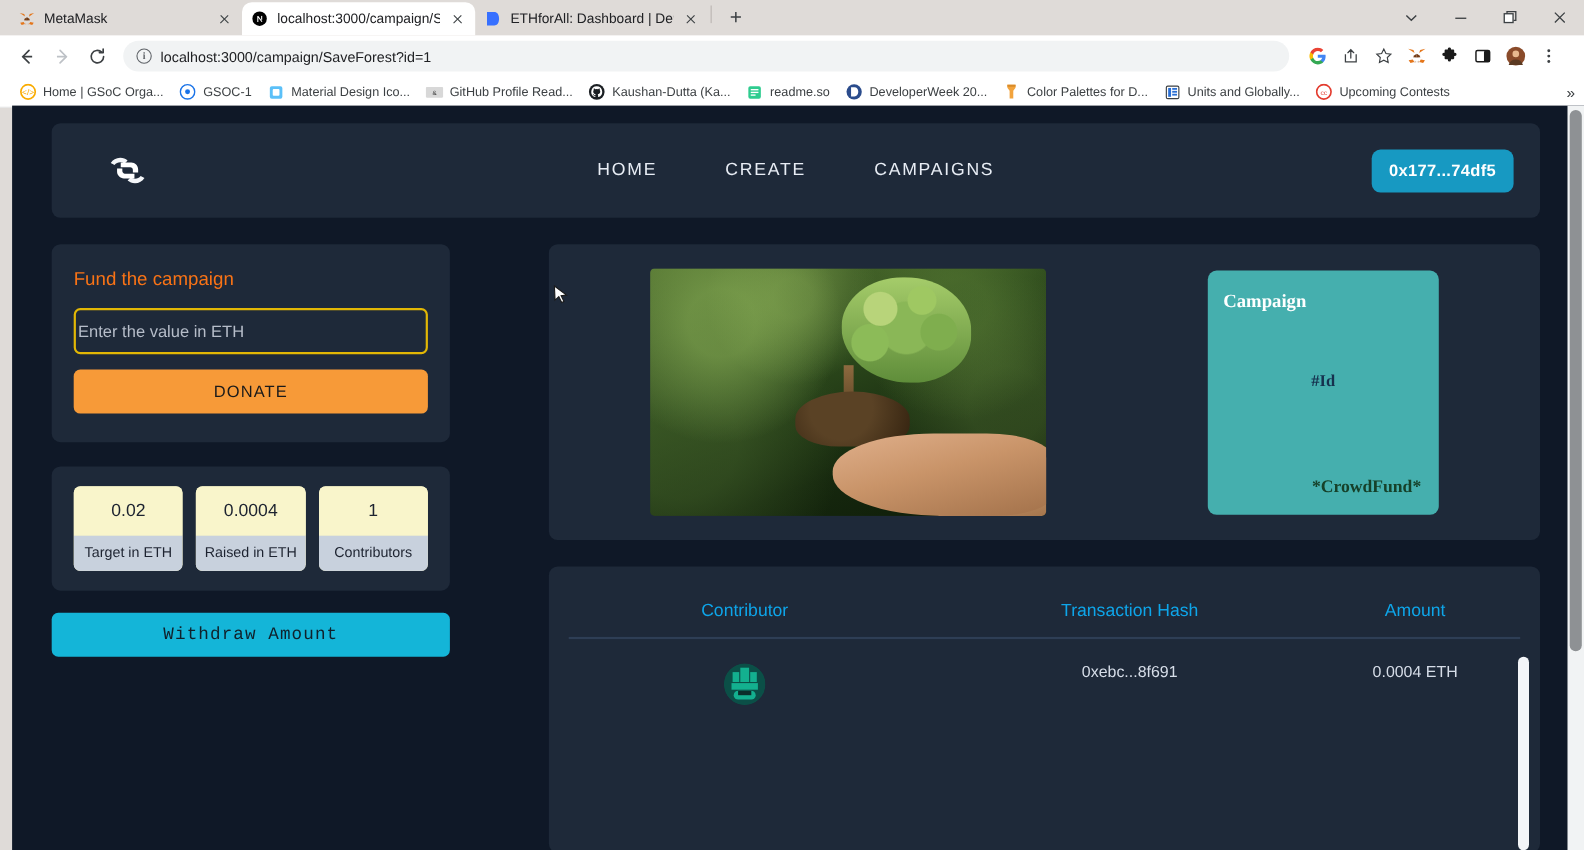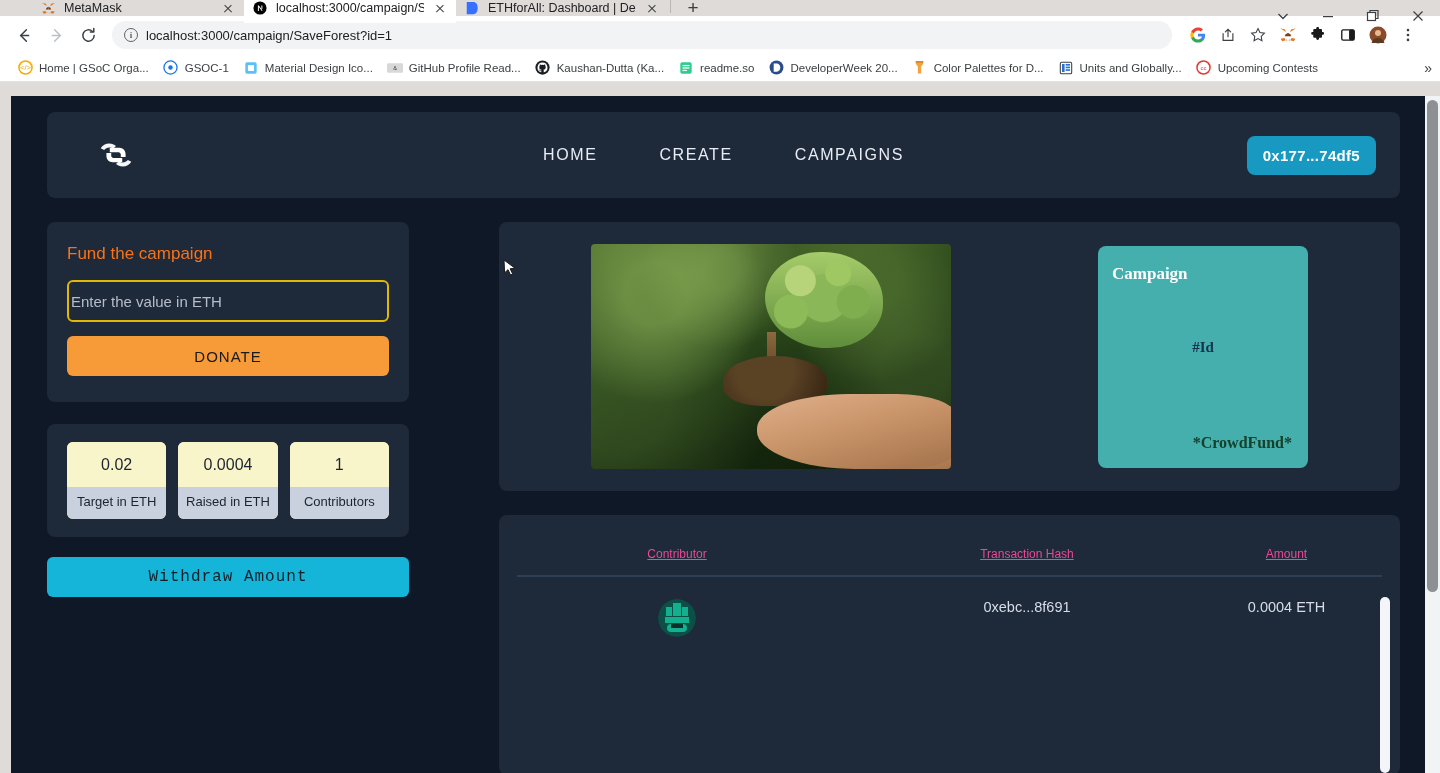--- a/index.html
+++ b/index.html
@@ -7,22 +7,22 @@
     width: 1440px; height: 773px;
     overflow: hidden;
     font-family: "Liberation Sans", sans-serif;
     background: #0f1827;
   }
 
   
   .browser { width: 1440px; height: 773px; position: relative; background:#dfdbd8; }
 
   .tabstrip {
-    height: 16px; background: #dfdbd8;
-    display: flex; align-items: center; padding-left: 8px; position: relative; margin-left: 24px;
+    height: 32px; background: #dfdbd8;
+    display: flex; align-items: flex-end; padding-left: 8px; position: relative;
   }
   .tab {
     height: 30px; width: 212px; display: flex; align-items: center;
     padding: 0 8px; gap: 8px; border-radius: 9px 9px 0 0;
     font-size: 12px; color: #2c2c2c; position: relative;
   }
   .tab.inactive { background: transparent; }
   .tab.active { background: #ffffff; }
   .tab-favicon { width: 16px; height: 16px; flex: 0 0 16px; display:flex; align-items:center; justify-content:center; }
   .tab-title {
@@ -178,21 +178,21 @@
   .nft {
     width: 210px; height: 222px; background:#45afae; border-radius: 8px;
     margin-left: 147px; position: relative; font-family:Liberation Serif, serif;
   }
   .nft-top { position:absolute; left: 14px; top: 18px; color:#ffffff; font-size: 17px; font-weight:bold; }
   .nft-mid { position:absolute; left:0; right:0; top: 93px; text-align:center; color:#16314e; font-size: 15px; font-weight:bold; }
   .nft-bot { position:absolute; right: 16px; bottom: 16px; color:#16412a; font-size: 16px; font-weight:bold; }
 
   .table-card { margin-top: 24px; padding: 0 0 40px 0; position: relative; min-height: 260px; }
   .thead { display:flex; padding: 32px 18px 0 18px; }
-  .th { color:#ec4899; font-size: 12px; text-decoration: underline; }
+  .th { color:#0ea5e9; font-size: 16px; }
   .th.c1 { width: 320px; text-align:center; }
   .th.c2 { width: 380px; text-align:center; }
   .th.c3 { flex:1 1 auto; text-align:center; padding-right: 26px;}
   .thead-rule { height: 2px; background:#2e3e55; margin: 14px 18px 0 18px; }
   .trow { display:flex; align-items:flex-start; padding: 22px 18px 0 18px; }
   .td { font-size: 14.5px; color:#d6dde8; }
   .td.c1 { width: 320px; display:flex; justify-content:center; }
   .td.c2 { width: 380px; text-align:center; }
   .td.c3 { flex:1 1 auto; text-align:center; padding-right: 26px;}
   .avatar { width: 38px; height: 38px; border-radius: 50%; overflow: hidden; display:block; }

